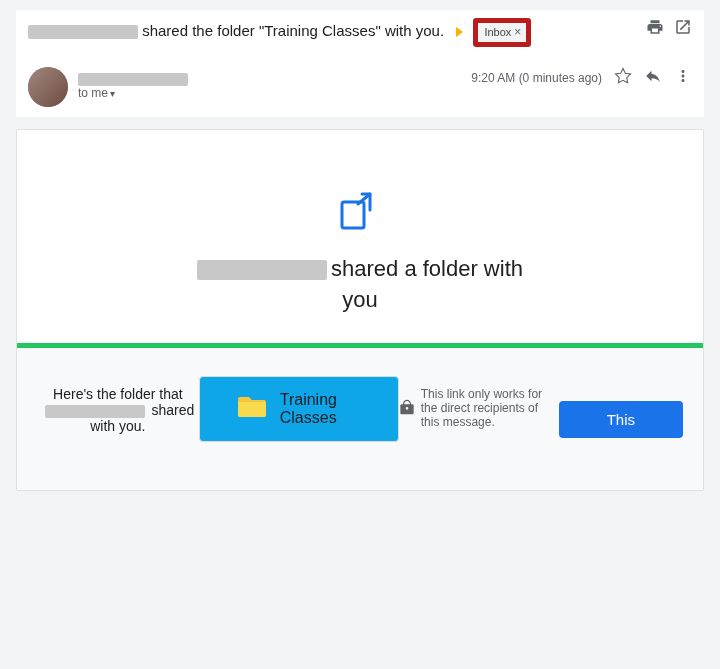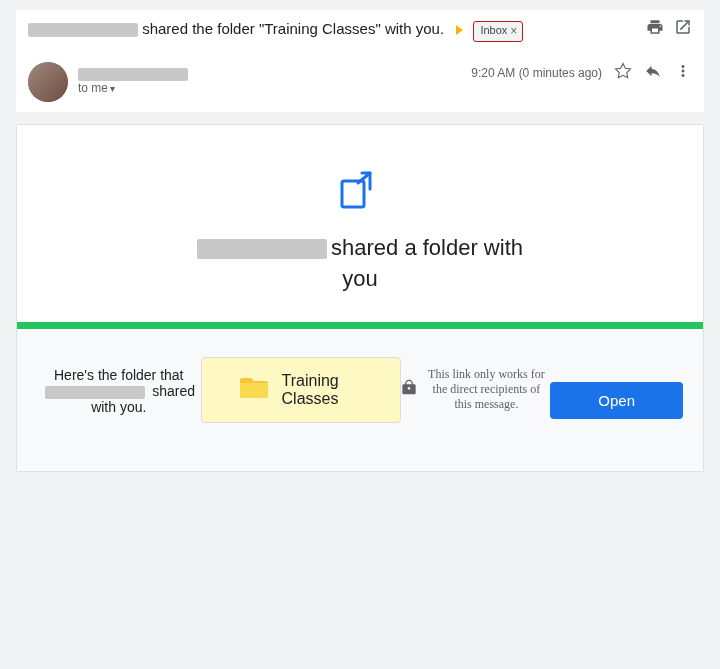--- a/index.html
+++ b/index.html
@@ -51,23 +51,23 @@
     .redacted-block {
       display: inline-block;
       background: #c8c8c8;
       border-radius: 2px;
       height: 14px;
       vertical-align: middle;
     }
 
     .inbox-tag {
       display: inline-flex;
-      align-items: flex-start;
+      align-items: flex-end;
       background: #f1f3f4;
-      border: 1px solid #b91c1c;
+      border: 5px solid #b91c1c;
       border-radius: 3px;
       font-size: 11px;
       color: #444;
       padding: 1px 5px 1px 6px;
       margin-left: 6px;
     }
 
     .inbox-tag-close {
       margin-left: 3px;
       font-size: 12px;
@@ -162,25 +162,25 @@
     .email-body {
       background: #fff;
       border: 1px solid #e0e0e0;
       border-radius: 2px;
       margin: 12px 0 0 0;
       overflow: hidden;
     }
 
     .email-body-top {
       background: #fff;
-      padding: 40px 20px 28px 20px;
+      padding: 56px 20px 28px 20px;
       display: flex;
       flex-direction: column;
       align-items: center;
-      border-bottom: 7px solid #22c55e;
+      border-bottom: 5px solid #22c55e;
     }
 
     .share-icon-wrap {
       margin-bottom: 16px;
     }
 
     .email-body-title {
       font-size: 22px;
       font-weight: 400;
       color: #202124;
@@ -218,21 +218,21 @@
       display: inline-block;
       background: #c8c8c8;
       border-radius: 2px;
       height: 13px;
       width: 100px;
       vertical-align: middle;
       margin: 0 3px;
     }
 
     .folder-card {
-      background: #fef9c3;
+      background: #0ea5e9;
       border: 1px solid #dadce0;
       border-radius: 4px;
       padding: 14px 36px;
       display: flex;
       align-items: center;
       gap: 12px;
       margin-bottom: 20px;
       cursor: pointer;
       min-width: 200px;
     }
@@ -247,22 +247,21 @@
       color: #202124;
     }
 
     .link-notice {
       display: flex;
       align-items: center;
       gap: 6px;
       font-size: 12px;
       color: #5f6368;
       margin-bottom: 22px;
-      text-align: center;
-      font-family: Liberation Serif, serif;
+      text-align: left;
     }
 
     .lock-icon-wrap {
       flex-shrink: 0;
     }
 
     .open-btn {
       background: #1a73e8;
       color: #fff;
       border: none;
@@ -384,16 +383,16 @@
 
     <div class="link-notice">
       <span class="lock-icon-wrap">
         <svg width="16" height="16" viewBox="0 0 24 24" fill="#5f6368">
           <path d="M12 1C8.676 1 6 3.676 6 7v1H4c-1.1 0-2 .9-2 2v11c0 1.1.9 2 2 2h16c1.1 0 2-.9 2-2V10c0-1.1-.9-2-2-2h-2V7c0-3.324-2.676-6-6-6zm0 2c2.276 0 4 1.724 4 4v1H8V7c0-2.276 1.724-4 4-4zm0 9c1.1 0 2 .9 2 2s-.9 2-2 2-2-.9-2-2 .9-2 2-2z"></path>
         </svg>
       </span>
       <span>This link only works for the direct recipients of this message.</span>
     </div>
 
-    <button class="open-btn">Open</button>
+    <button class="open-btn">This</button>
   </div>
 
 </div>
 
 </body></html>

